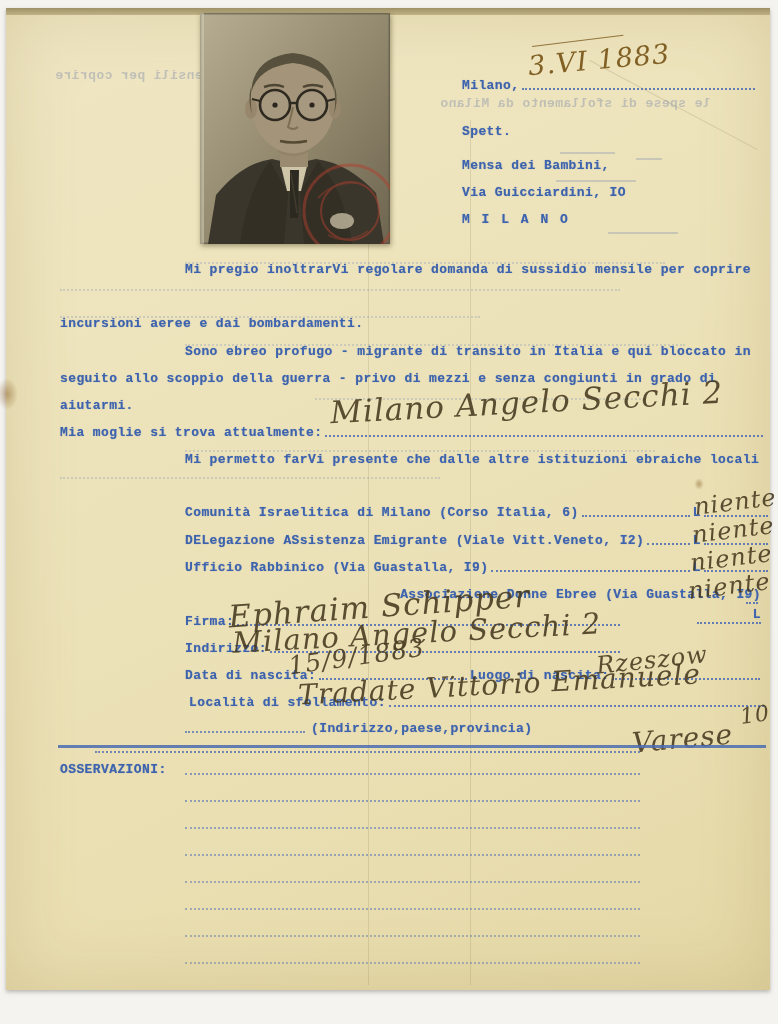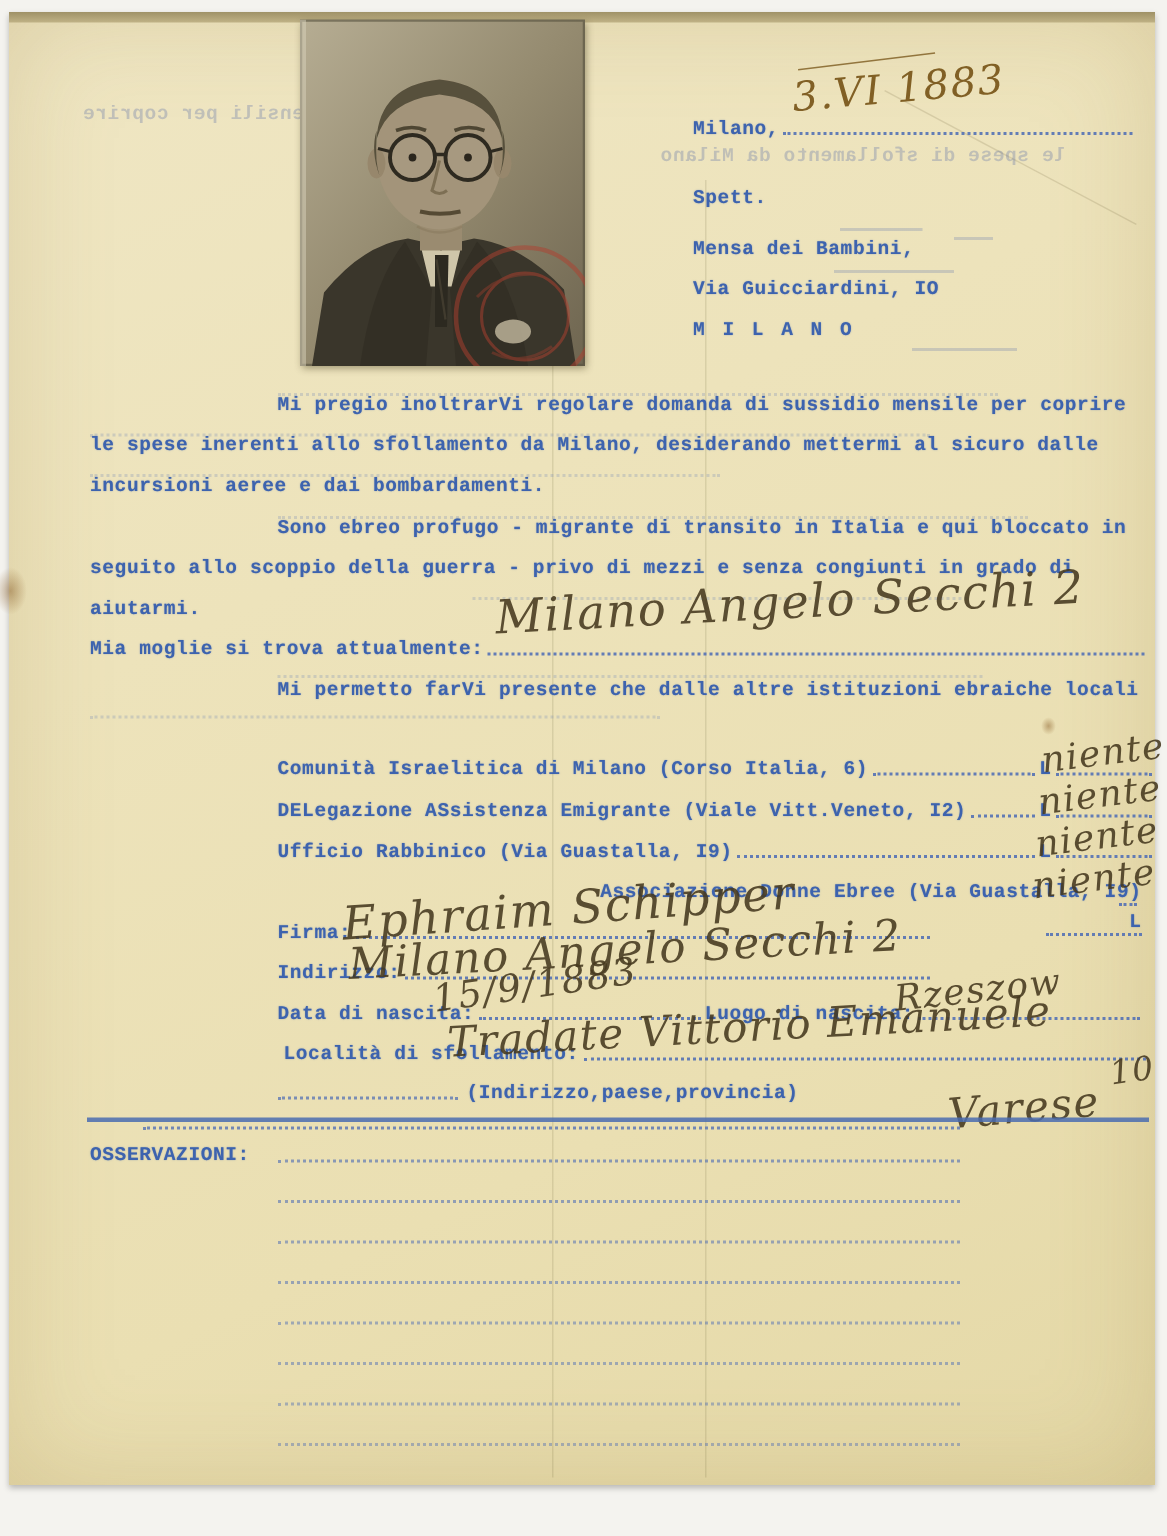--- a/index.html
+++ b/index.html
@@ -124,21 +124,20 @@
 
   <div class="faintline" style="left:185px;top:252px;width:480px;"></div>
   <div class="faintline" style="left:60px;top:279px;width:560px;"></div>
   <div class="faintline" style="left:60px;top:306px;width:420px;"></div>
   <div class="faintline" style="left:185px;top:334px;width:500px;"></div>
   <div class="faintline" style="left:315px;top:388px;width:330px;"></div>
   <div class="faintline" style="left:185px;top:440px;width:470px;"></div>
   <div class="faintline" style="left:60px;top:467px;width:380px;"></div>
 
   <div class="typed" style="left:185px;top:262px;">Mi pregio inoltrarVi regolare domanda di sussidio mensile per coprire</div>
-  <div class="typed" style="left:60px;top:289px;">le spese inerenti allo sfollamento da Milano, desiderando mettermi al sicuro dalle</div>
   <div class="typed" style="left:60px;top:316px;">incursioni aeree e dai bombardamenti.</div>
 
   <div class="typed" style="left:185px;top:344px;">Sono ebreo profugo - migrante di transito in Italia e qui bloccato in</div>
   <div class="typed" style="left:60px;top:371px;">seguito allo scoppio della guerra - privo di mezzi e senza congiunti in grado di</div>
   <div class="typed" style="left:60px;top:398px;">aiutarmi.</div>
 
   <div class="typed row" style="left:60px;top:425px;width:706px;">
     <span>Mia moglie si trova attualmente:</span>
     <span class="dots"></span>
   </div>

